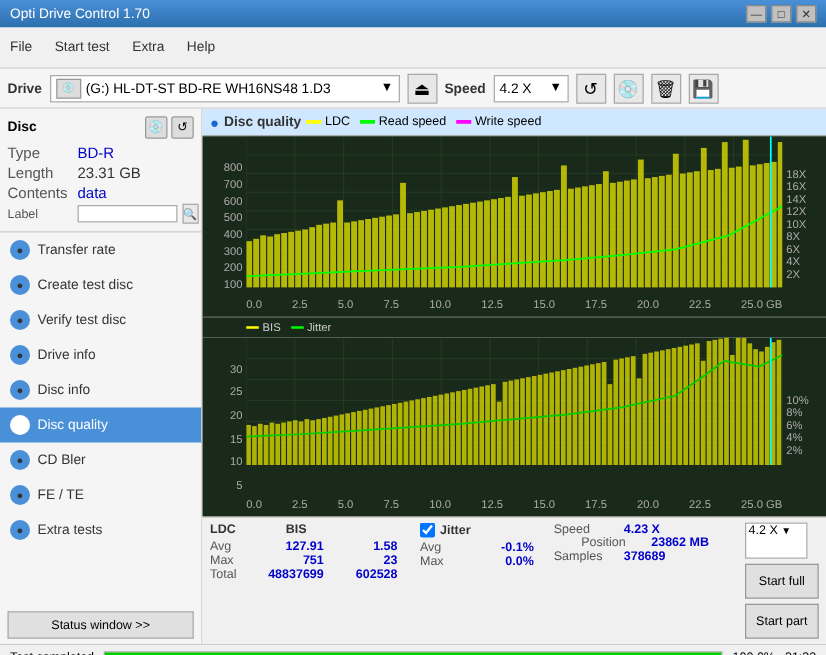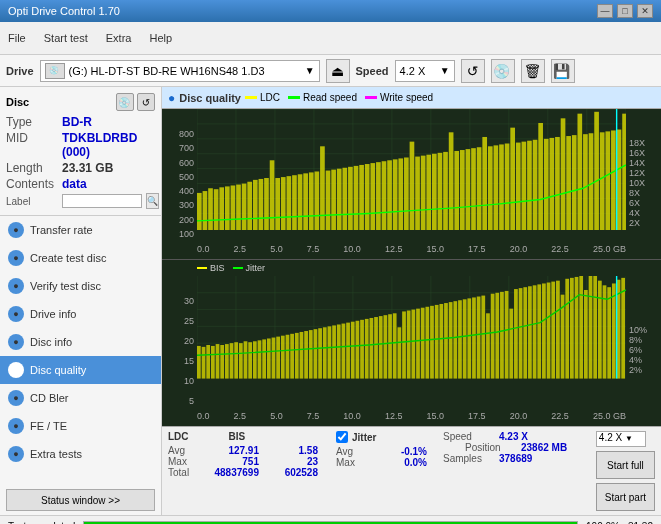--- a/index.html
+++ b/index.html
@@ -27,21 +27,21 @@
     
     .main { display: flex; height: calc(524px - 22px - 20px - 32px - 22px); }
     
     
     .sidebar { width: 162px; background: #f5f5f5; border-right: 1px solid #ccc; display: flex; flex-direction: column; }
     .disc-panel { padding: 6px; border-bottom: 1px solid #ccc; }
     .disc-header { display: flex; align-items: center; justify-content: space-between; margin-bottom: 4px; }
     .disc-title { font-size: 11px; font-weight: bold; }
     .disc-row { display: flex; font-size: 12px; margin-bottom: 2px; gap: 4px; }
     .disc-key { color: #555; width: 52px; flex-shrink: 0; }
-    .disc-val { color: #0000cc; font-weight: bold; }
+    .disc-val { color: #0000cc; font-weight: normal; }
     .disc-val.dark { color: #333; }
     .label-row { display: flex; align-items: center; font-size: 10px; gap: 4px; margin-top: 2px; }
     .label-input { border: 1px solid #aaa; height: 14px; width: 80px; font-size: 10px; }
     .label-btn { width: 16px; height: 16px; background: #e8e8e8; border: 1px solid #aaa; font-size: 9px; display: flex; align-items: center; justify-content: center; cursor: pointer; }
     
     .nav-items { flex: 1; }
     .nav-item { height: 28px; display: flex; align-items: center; padding: 0 8px; cursor: pointer; font-size: 11px; color: #333; gap: 6px; }
     .nav-item.active { background: #4a90d9; color: white; }
     .nav-item-icon { width: 16px; height: 16px; border-radius: 50%; display: flex; align-items: center; justify-content: center; font-size: 9px; flex-shrink: 0; }
     
@@ -72,21 +72,21 @@
     .chart-svg { position: absolute; top: 0; left: 35px; right: 35px; bottom: 20px; }
     
     
     .stats-table { background: #f0f0f0; border-top: 1px solid #aaa; padding: 4px 6px; display: flex; gap: 10px; }
     .stats-header { font-size: 10px; font-weight: bold; text-align: center; color: #333; }
     .stats-row { display: flex; gap: 4px; font-size: 10px; }
     .stats-label { width: 32px; color: #555; }
     .stats-val { color: #0000cc; font-weight: bold; min-width: 55px; text-align: right; }
     .action-btn { background: #e0e0e0; border: 1px solid #999; height: 28px; padding: 0 8px; font-size: 10px; cursor: pointer; }
     .speed-val { color: #0000cc; font-weight: bold; }
-    .speed-dropdown { background: white; border: 1px solid #aaa; height: 16px; font-size: 10px; padding: 0 2px; min-width: 50px; }
+    .speed-dropdown { background: white; border: 1px solid #aaa; height: 29px; font-size: 10px; padding: 0 2px; min-width: 50px; }
   </style>
 </head>
 <body>
 
 <div class="titlebar">
   <span class="titlebar-title">Opti Drive Control 1.70</span>
   <div class="titlebar-controls">
     <div class="titlebar-btn">—</div>
     <div class="titlebar-btn">□</div>
     <div class="titlebar-btn">✕</div>
@@ -126,24 +126,20 @@
       <div class="disc-header">
         <span class="disc-title">Disc</span>
         <div style="display:flex; gap:3px;">
           <div style="width:18px;height:18px;background:#ddd;border:1px solid #999;border-radius:2px;display:flex;align-items:center;justify-content:center;font-size:10px;cursor:pointer;">💿</div>
           <div style="width:18px;height:18px;background:#ddd;border:1px solid #999;border-radius:2px;display:flex;align-items:center;justify-content:center;font-size:10px;cursor:pointer;">↺</div>
         </div>
       </div>
       <div class="disc-row">
         <span class="disc-key">Type</span>
         <span class="disc-val">BD-R</span>
-      </div>
-      <div class="disc-row">
-        <span class="disc-key">MID</span>
-        <span class="disc-val">TDKBLDRBD (000)</span>
       </div>
       <div class="disc-row">
         <span class="disc-key">Length</span>
         <span class="disc-val dark">23.31 GB</span>
       </div>
       <div class="disc-row">
         <span class="disc-key">Contents</span>
         <span class="disc-val">data</span>
       </div>
       <div class="label-row">

